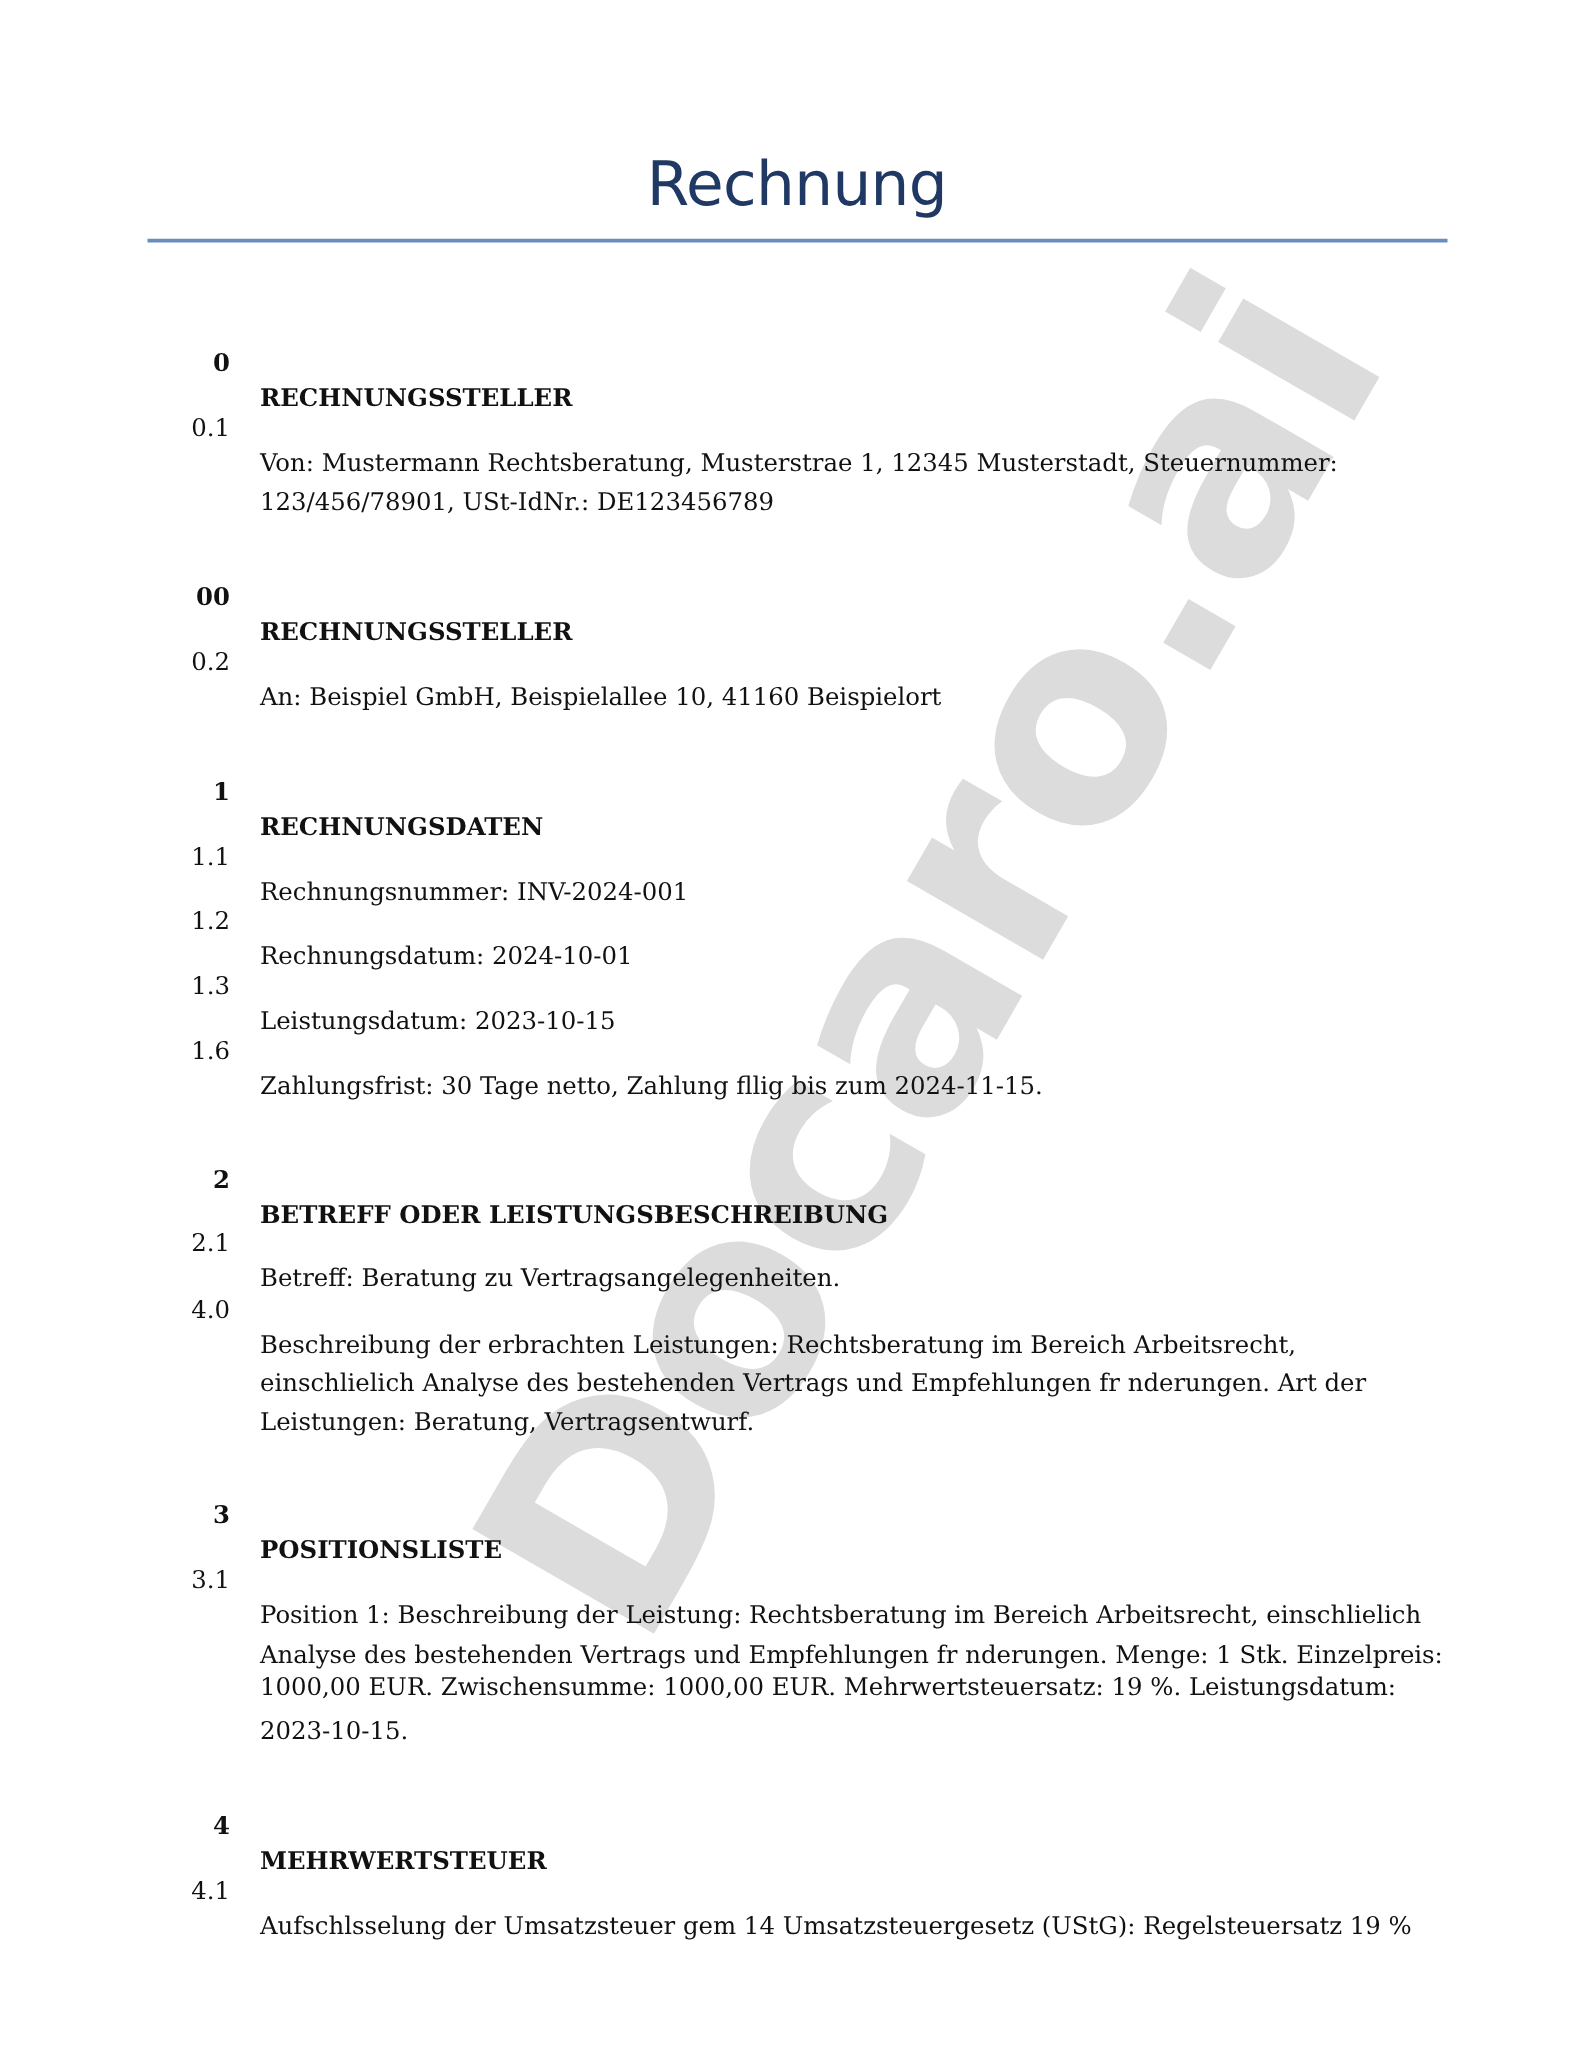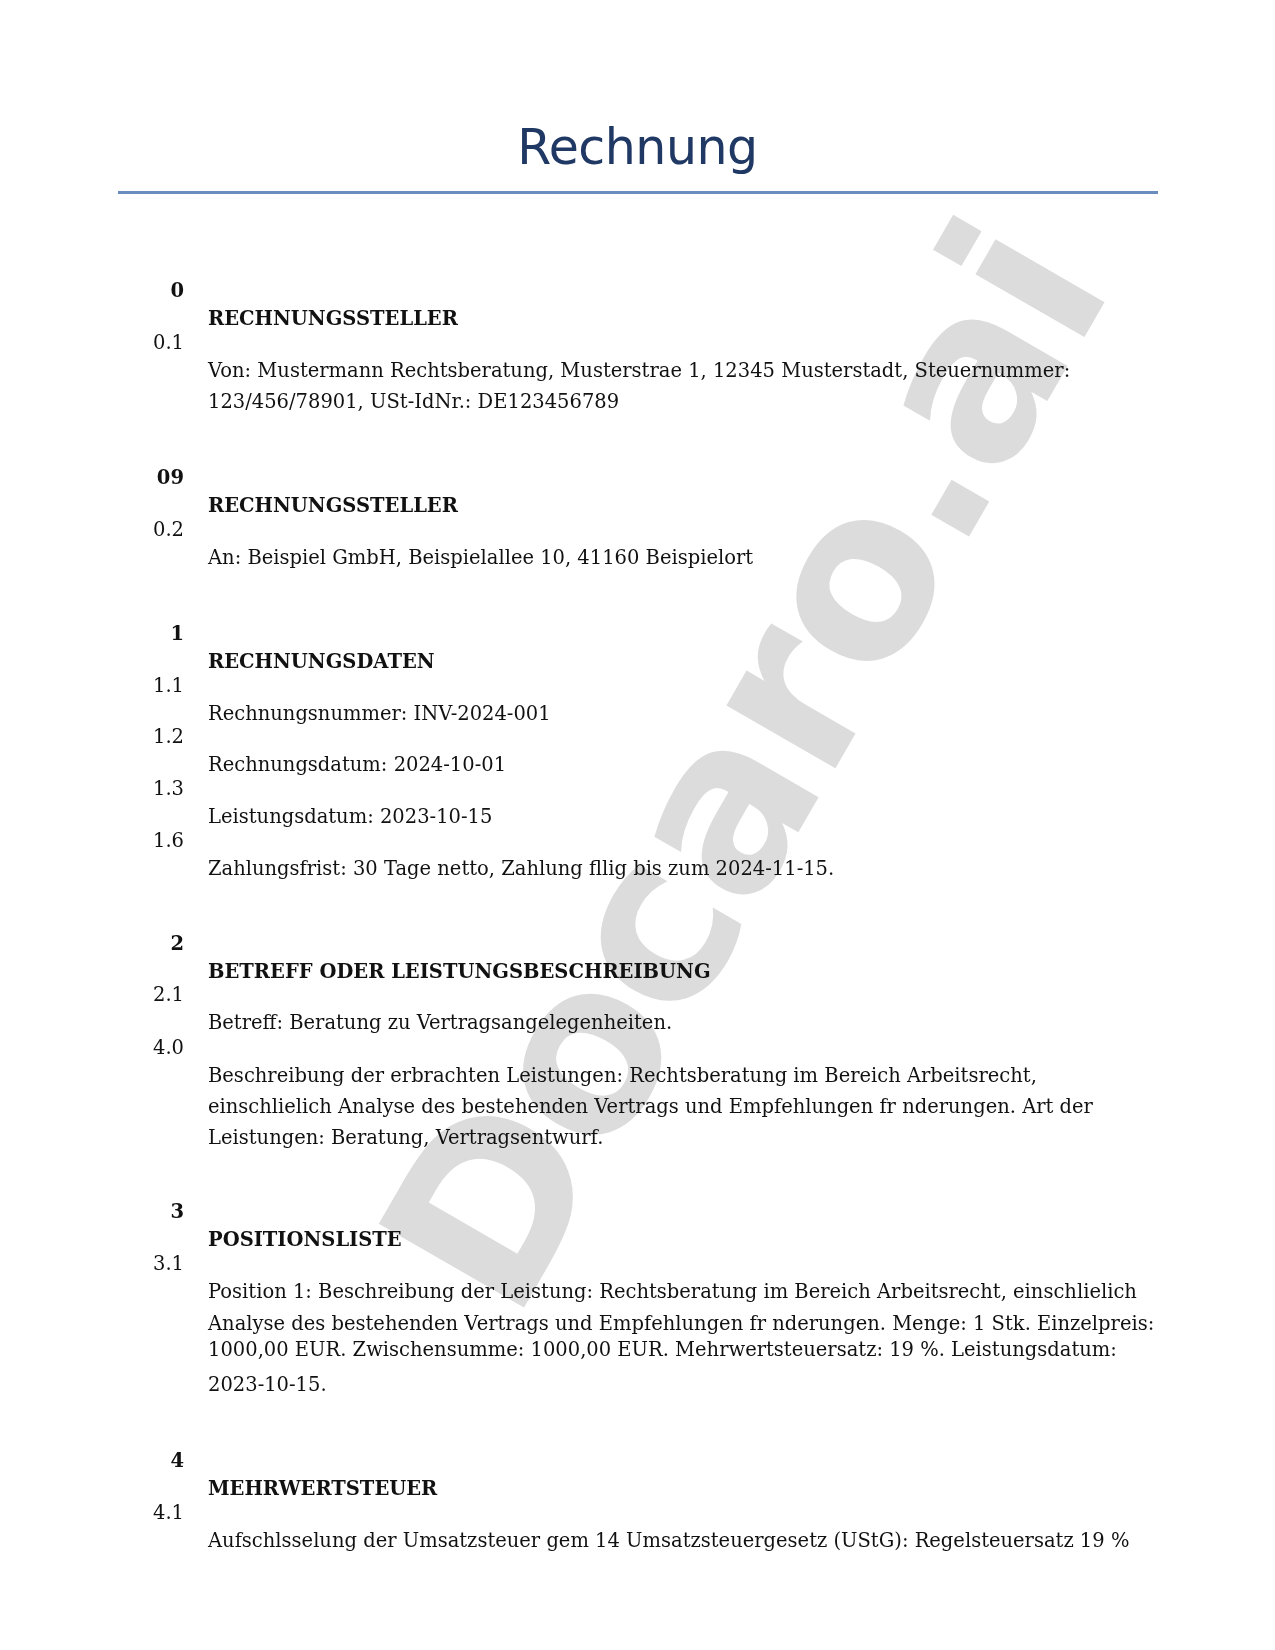--- a/index.html
+++ b/index.html
@@ -30,21 +30,21 @@
   <span class="num">0</span>
   <span class="txt">RECHNUNGSSTELLER</span>
 </div>
 <div class="row" style="top:327px">
   <span class="num">0.1</span>
   <span class="txt" style="top:0">Von: Mustermann Rechtsberatung, Musterstrae 1, 12345 Musterstadt, Steuernummer:</span>
   <span class="txt" style="top:31px">123/456/78901, USt-IdNr.: DE123456789</span>
 </div>
 
 <div class="row heading" style="top:462px">
-  <span class="num">09</span>
+  <span class="num">00</span>
   <span class="txt">RECHNUNGSSTELLER</span>
 </div>
 <div class="row" style="top:514px">
   <span class="num">0.2</span>
   <span class="txt">An: Beispiel GmbH, Beispielallee 10, 41160 Beispielort</span>
 </div>
 
 <div class="row heading" style="top:618px">
   <span class="num">1</span>
   <span class="txt">RECHNUNGSDATEN</span>

